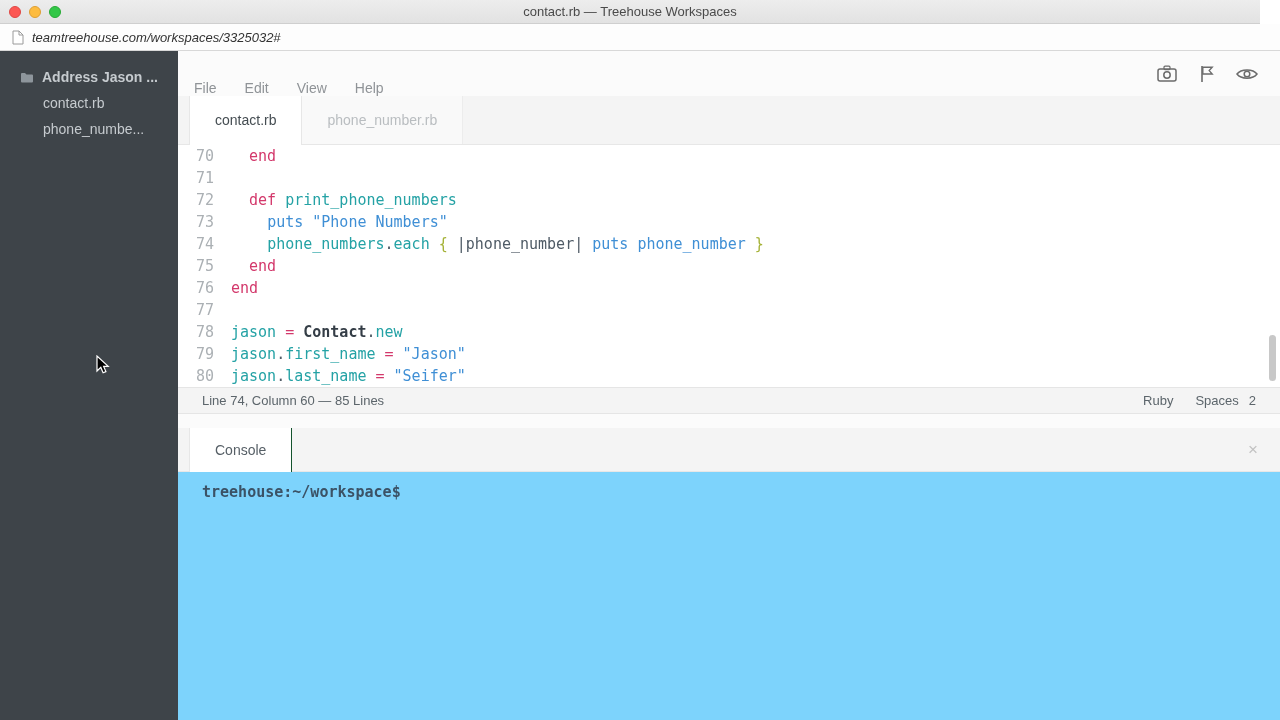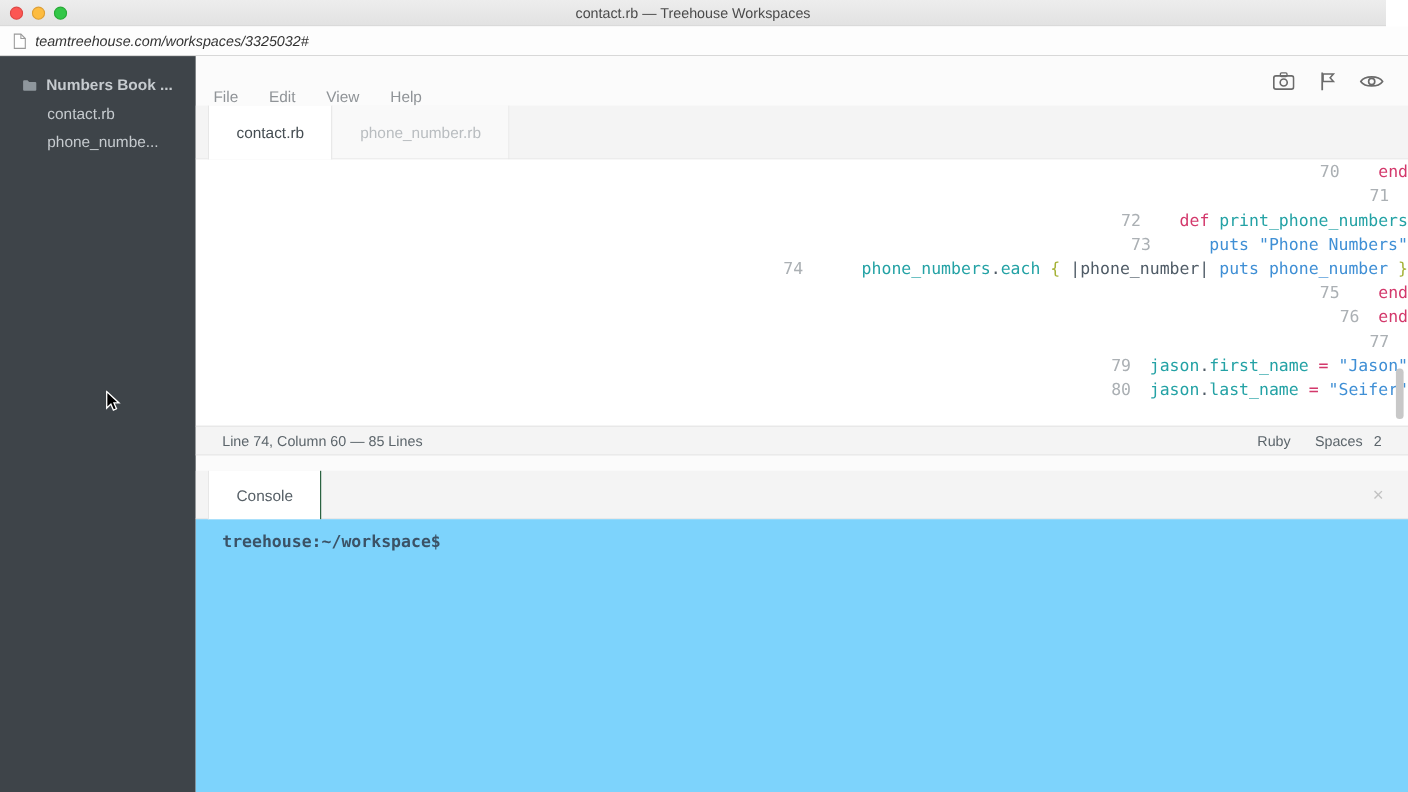--- a/index.html
+++ b/index.html
@@ -43,21 +43,21 @@
   .tabbar { position:absolute; top:45px; left:0; width:100%; height:49px;
     background:#f4f4f4; padding-left:11px; display:flex; }
   .tabbar::after { content:""; position:absolute; left:0; right:0; bottom:0; height:1px; background:#e7e7e7; }
   .tab { height:49px; line-height:48px; padding:0 25px; font-size:14px; }
   .tab.active { position:relative; z-index:1; background:#fff; color:#454d52;
     border-left:1px solid #e7e7e7; border-right:1px solid #e7e7e7; }
   .tab.inactive { background:#f9f9f9; color:#b9bdc0; border-right:1px solid #ececec; }
 
   
   .editor { position:absolute; top:94px; left:0; width:100%; height:242px; background:#fff; overflow:hidden; }
-  .code-line { display:flex; height:22px; font-family:"DejaVu Sans Mono",monospace; font-size:15px; line-height:22px;justify-content:flex-end; }
+  .code-line { display:flex; height:22px; font-family:"DejaVu Sans Mono",monospace; font-size:15px; line-height:22px; }
   .ln { width:36px; text-align:right; color:var(--line-number,#abb0b4); flex:0 0 36px; }
   .code { padding-left:17px; white-space:pre; }
   .tok-plain { color:var(--tok-plain,#4f5b66); }
   .tok-kw    { color:var(--tok-kw,#d3386b); }
   .tok-teal  { color:var(--tok-teal,#24a2a5); }
   .tok-blue  { color:var(--tok-blue,#3f8fd5); }
   .tok-brace { color:var(--tok-brace,#a5b237); }
   .tok-const { color:var(--tok-const,#343d46); font-weight:bold; }
   .scroll-thumb { position:absolute; right:4px; top:190px; width:7px; height:46px;
     background:#c8c8c8; border-radius:4px; }
@@ -113,21 +113,21 @@
 
   <div class="content">
 
     <aside class="sidebar">
       <div class="tree-item folder">
         <span class="micon">
           <svg width="14" height="11" viewBox="0 0 14 11">
               <path d="M1 2 q0 -1 1 -1 h3 l1.5 1.5 h5.5 q1 0 1 1 v6 q0 1 -1 1 h-10 q-1 0 -1 -1 z" fill="#8e969c"></path>
             </svg>
         </span>
-        <span>Numbers Book ...</span>
+        <span>Address Jason ...</span>
       </div>
       <div class="tree-item file">
         <span>contact.rb</span>
       </div>
       <div class="tree-item file">
         <span>phone_numbe...</span>
       </div>
     </aside>
 
     <main class="main">
@@ -193,20 +193,24 @@
             </div>
             <div class="code-line">
               <span class="ln">76</span>
               <span class="code"><span class="tok-kw">end</span></span>
             </div>
             <div class="code-line">
               <span class="ln">77</span>
               <span class="code"></span>
             </div>
             <div class="code-line">
+              <span class="ln">78</span>
+              <span class="code"><span class="tok-teal">jason</span><span class="tok-plain"> </span><span class="tok-kw">=</span><span class="tok-plain"> </span><span class="tok-const">Contact</span><span class="tok-plain">.</span><span class="tok-teal">new</span></span>
+            </div>
+            <div class="code-line">
               <span class="ln">79</span>
               <span class="code"><span class="tok-teal">jason</span><span class="tok-plain">.</span><span class="tok-teal">first_name</span><span class="tok-plain"> </span><span class="tok-kw">=</span><span class="tok-plain"> </span><span class="tok-blue">"Jason"</span></span>
             </div>
             <div class="code-line">
               <span class="ln">80</span>
               <span class="code"><span class="tok-teal">jason</span><span class="tok-plain">.</span><span class="tok-teal">last_name</span><span class="tok-plain"> </span><span class="tok-kw">=</span><span class="tok-plain"> </span><span class="tok-blue">"Seifer"</span></span>
             </div>
           </div>
         <div class="scroll-thumb"></div>
       </div>

